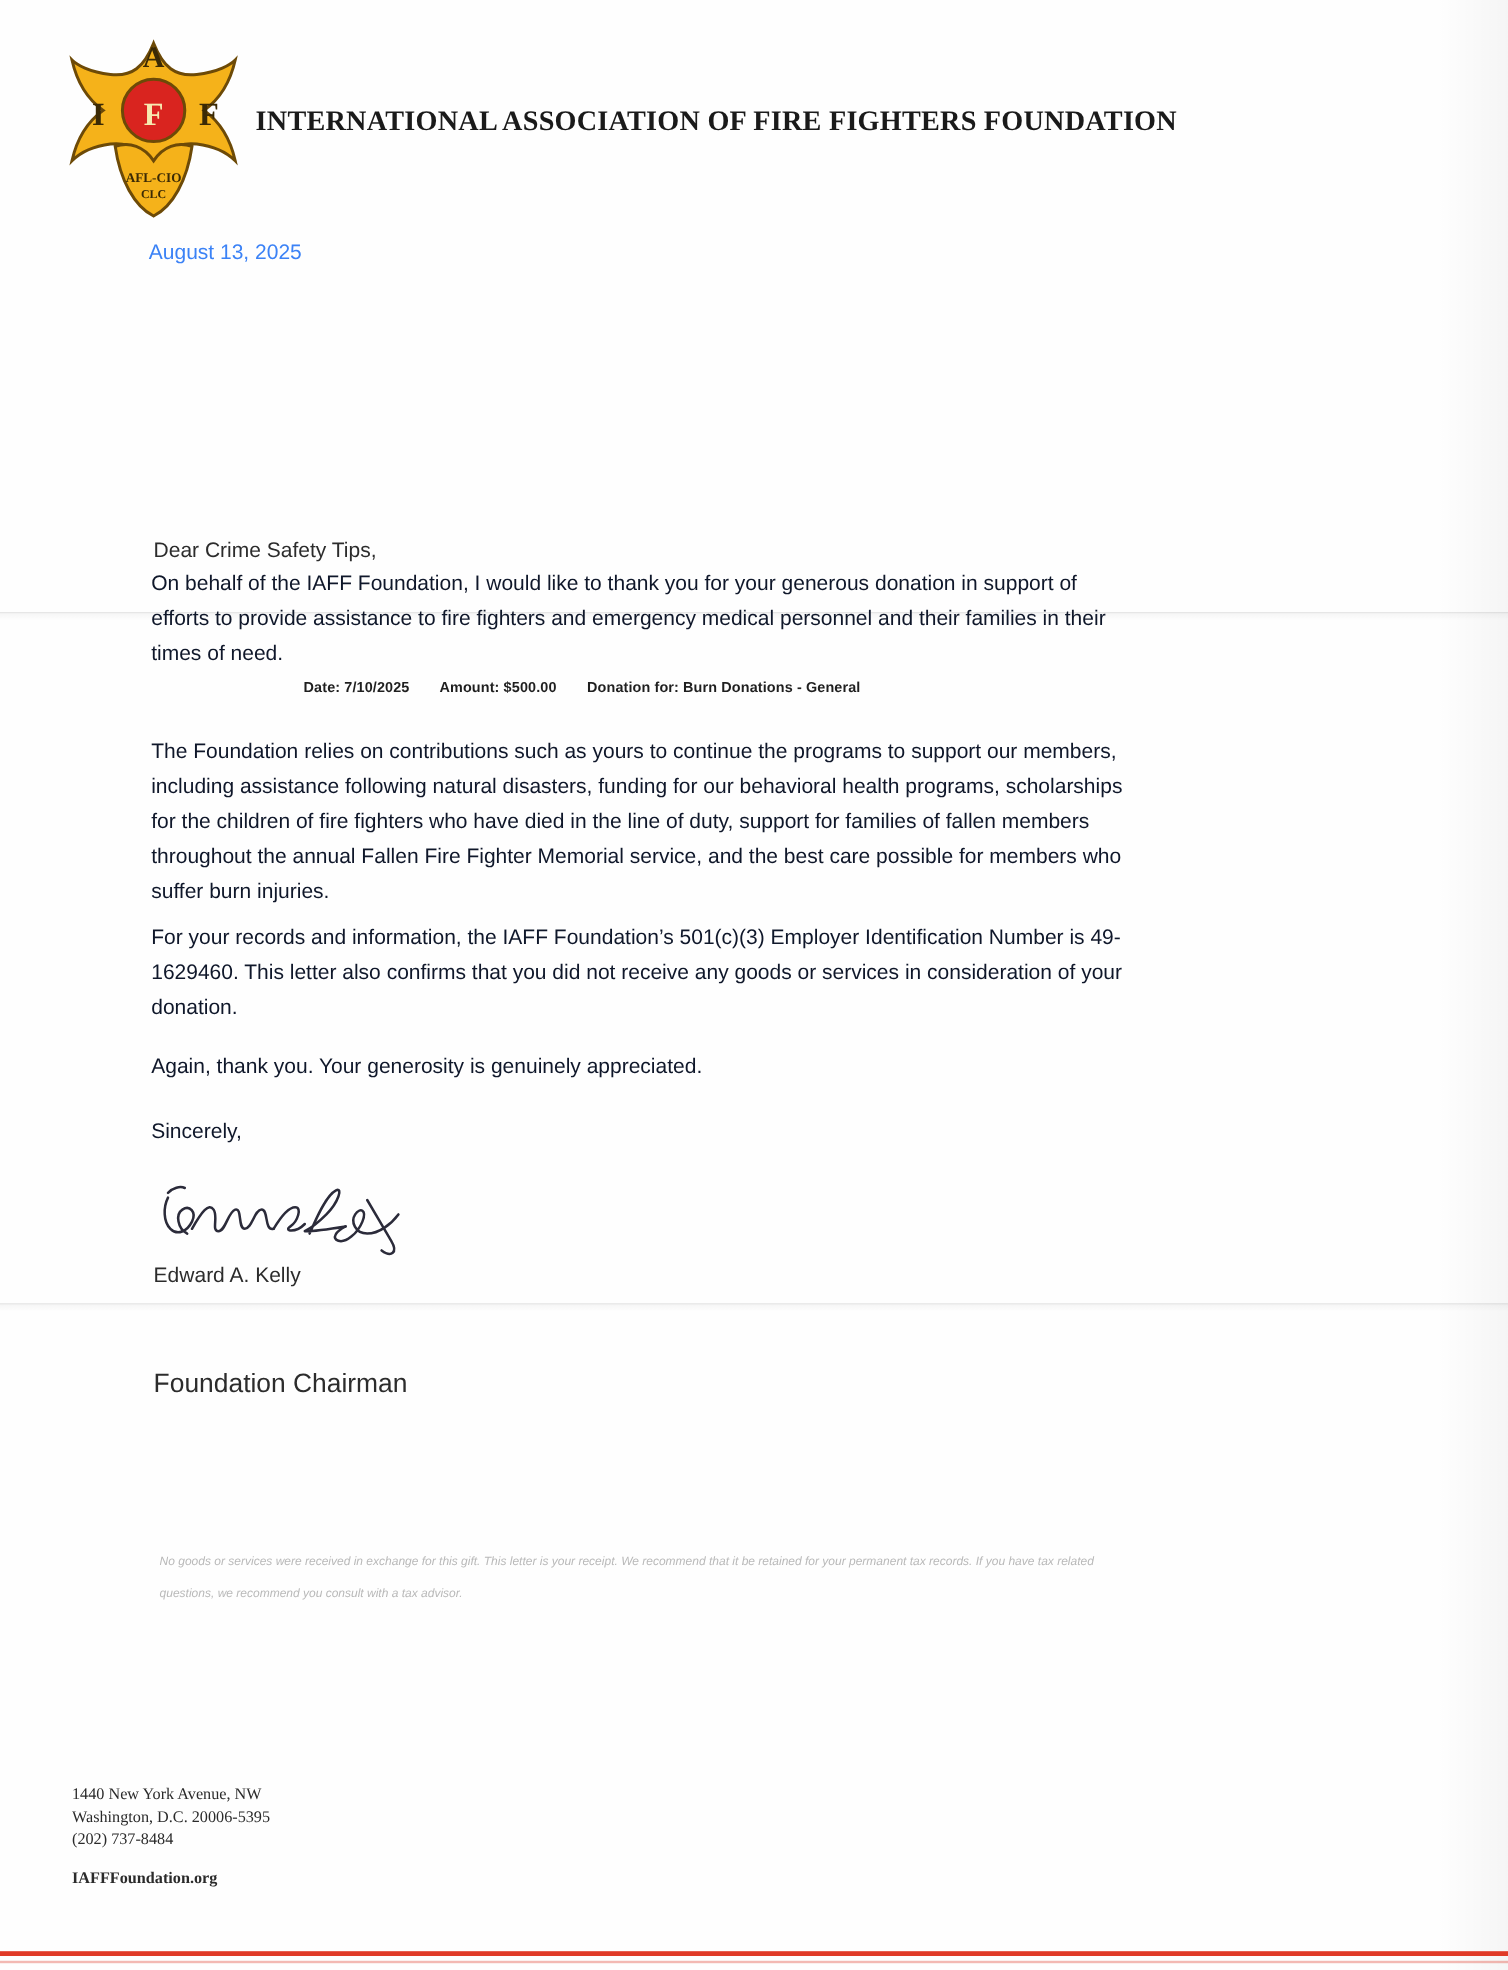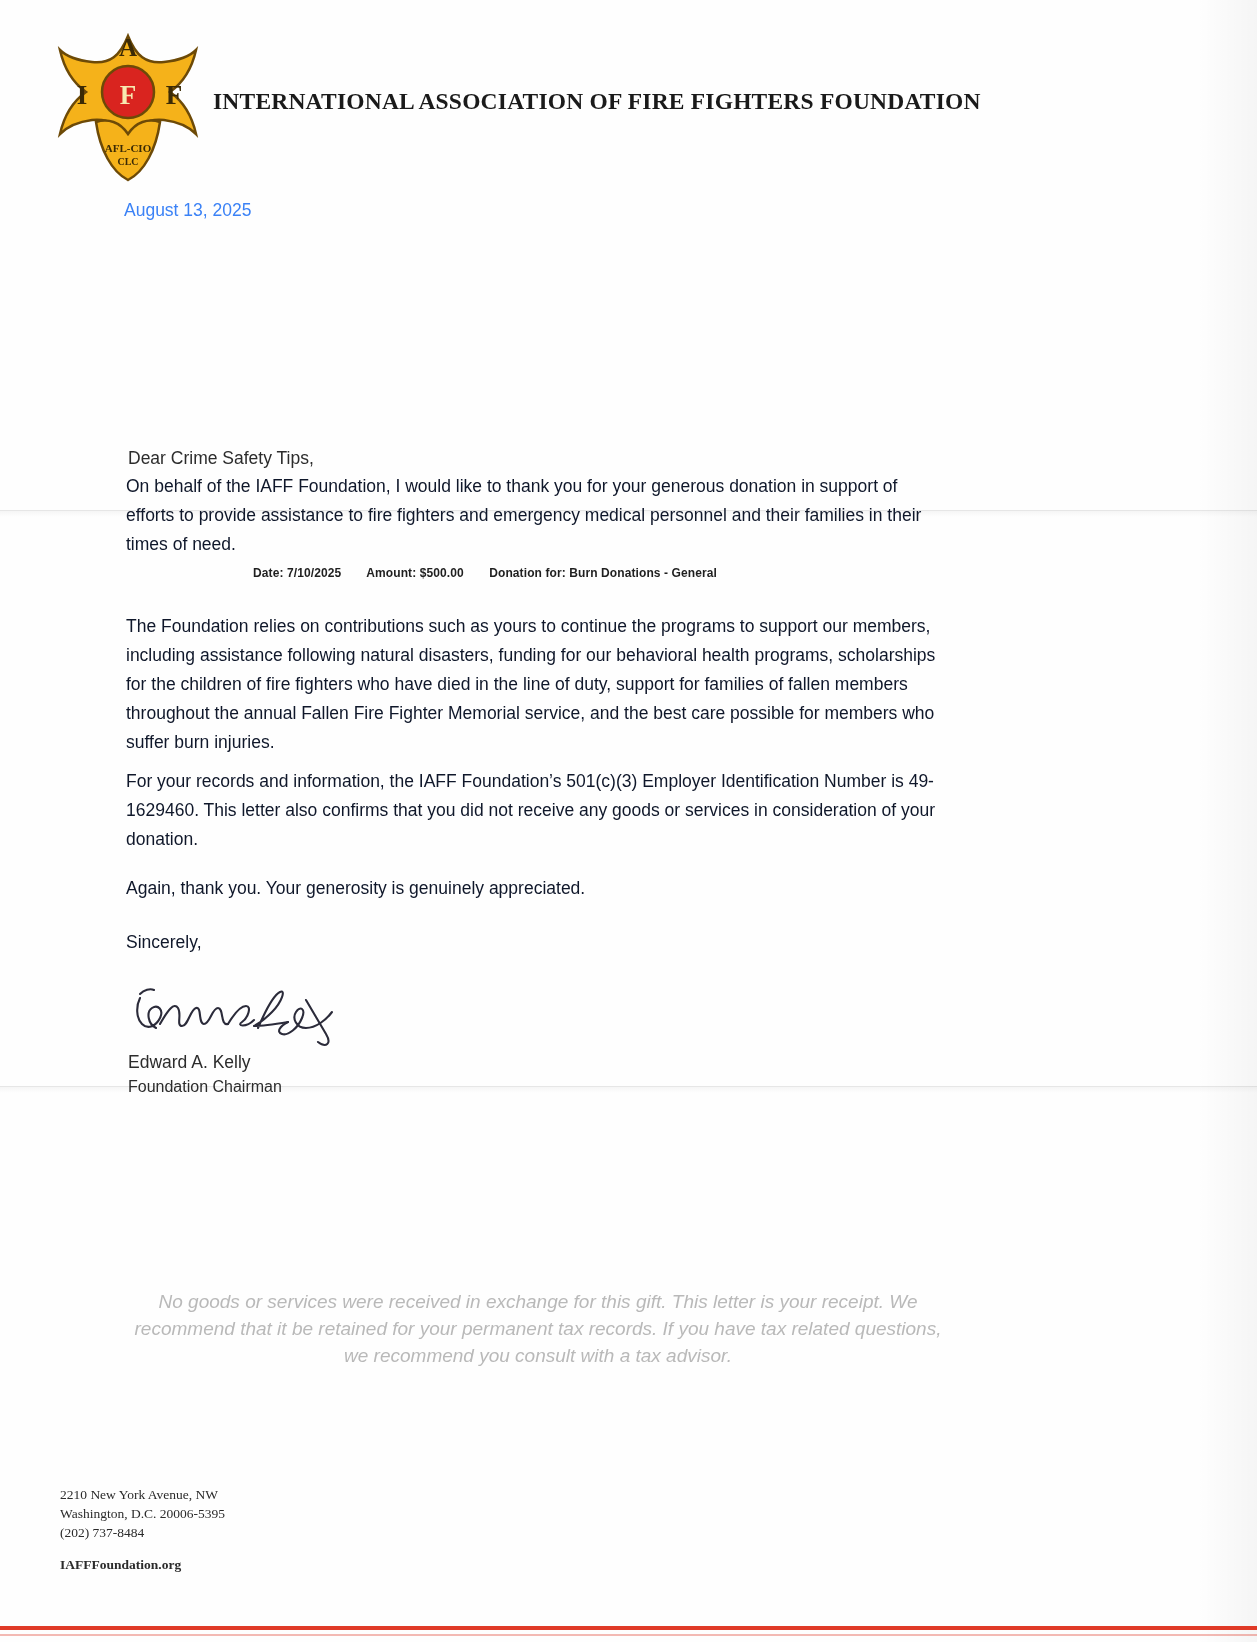--- a/index.html
+++ b/index.html
@@ -128,35 +128,34 @@
   .sig-name {
     position: absolute;
     left: 128px;
     top: 1052px;
     font-size: 17.5px;
     color: #2c2c2c;
   }
   .sig-title {
     position: absolute;
     left: 128px;
-    top: 1078px;
-    font-size: 16px;
+    top: 1140px;
+    font-size: 22px;
     color: #2c2c2c;
   }
 
   .disclaimer {
     position: absolute;
     left: 133px;
     top: 1288px;
     width: 810px;
-    font-size: 19px;
+    font-size: 10px;
     font-style: italic;
     line-height: 27px;
     color: #b9b9b9;
-    text-align: center;
   }
 
   
   .footer {
     position: absolute;
     left: 60px;
     bottom: 68px;
     font-family: "Liberation Serif", serif;
     font-size: 13.5px;
     line-height: 19px;
@@ -266,21 +265,21 @@
       </g>
     </svg>
   </div>
 
   <div class="sig-name">Edward A. Kelly</div>
   <div class="sig-title">Foundation Chairman</div>
 
   <div class="disclaimer">No goods or services were received in exchange for this gift.  This letter is your receipt.  We recommend that it be retained for your permanent tax records. If you have tax related questions, we recommend you consult with a tax advisor.</div>
 
   <div class="footer">
-    <div>2210 New York Avenue, NW</div>
+    <div>1440 New York Avenue, NW</div>
     <div>Washington, D.C. 20006-5395</div>
     <div>(202) 737-8484</div>
     <div class="web">IAFFFoundation.org</div>
   </div>
 
   <div class="footer-rule"></div>
   <div class="footer-rule2"></div>
 
 </div>
 

